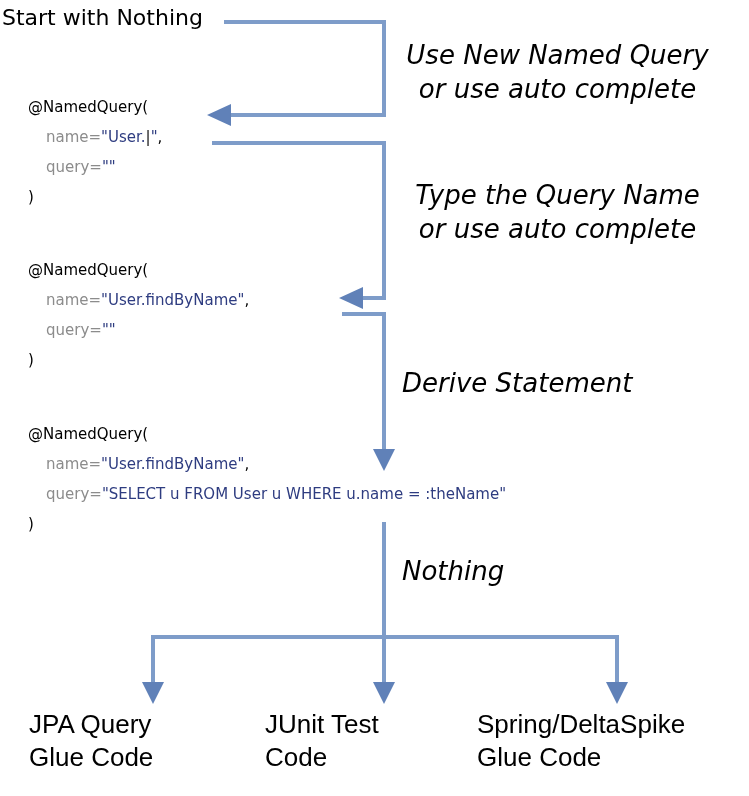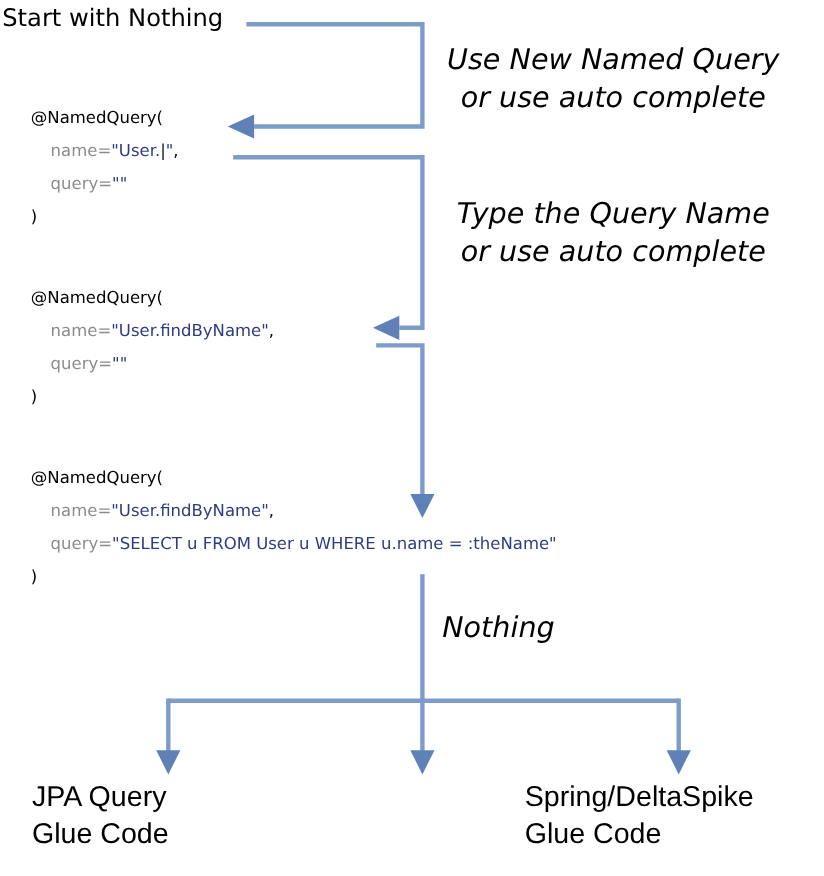--- a/index.html
+++ b/index.html
@@ -98,20 +98,21 @@
       <span class="key">name=</span><span class="str">"User.findByName"</span><span class="plain">,</span>
     </div>
     <div class="cl indent">
       <span class="key">query=</span><span class="str">""</span>
     </div>
     <div class="cl">
       <span class="plain">)</span>
     </div>
   </div>
 
+  <div class="abs note single" style="top:366px;">Derive Statement</div>
 
   <div class="abs code" style="top:419px;">
     <div class="cl">
       <span class="plain">@NamedQuery(</span>
     </div>
     <div class="cl indent">
       <span class="key">name=</span><span class="str">"User.findByName"</span><span class="plain">,</span>
     </div>
     <div class="cl indent">
       <span class="key">query=</span><span class="str">"SELECT u FROM User u WHERE u.name = :theName"</span>
@@ -120,18 +121,22 @@
       <span class="plain">)</span>
     </div>
   </div>
 
   <div class="abs note single" style="top:554px;">Nothing</div>
 
   <div class="abs out-label" style="left:29px;top:708px;width:240px;">
     <div>JPA Query</div>
     <div>Glue Code</div>
   </div>
+  <div class="abs out-label" style="left:265px;top:708px;width:240px;">
+    <div>JUnit Test</div>
+    <div>Code</div>
+  </div>
   <div class="abs out-label" style="left:477px;top:708px;width:280px;">
     <div>Spring/DeltaSpike</div>
     <div>Glue Code</div>
   </div>
 
 </div>
 
 </body></html>

